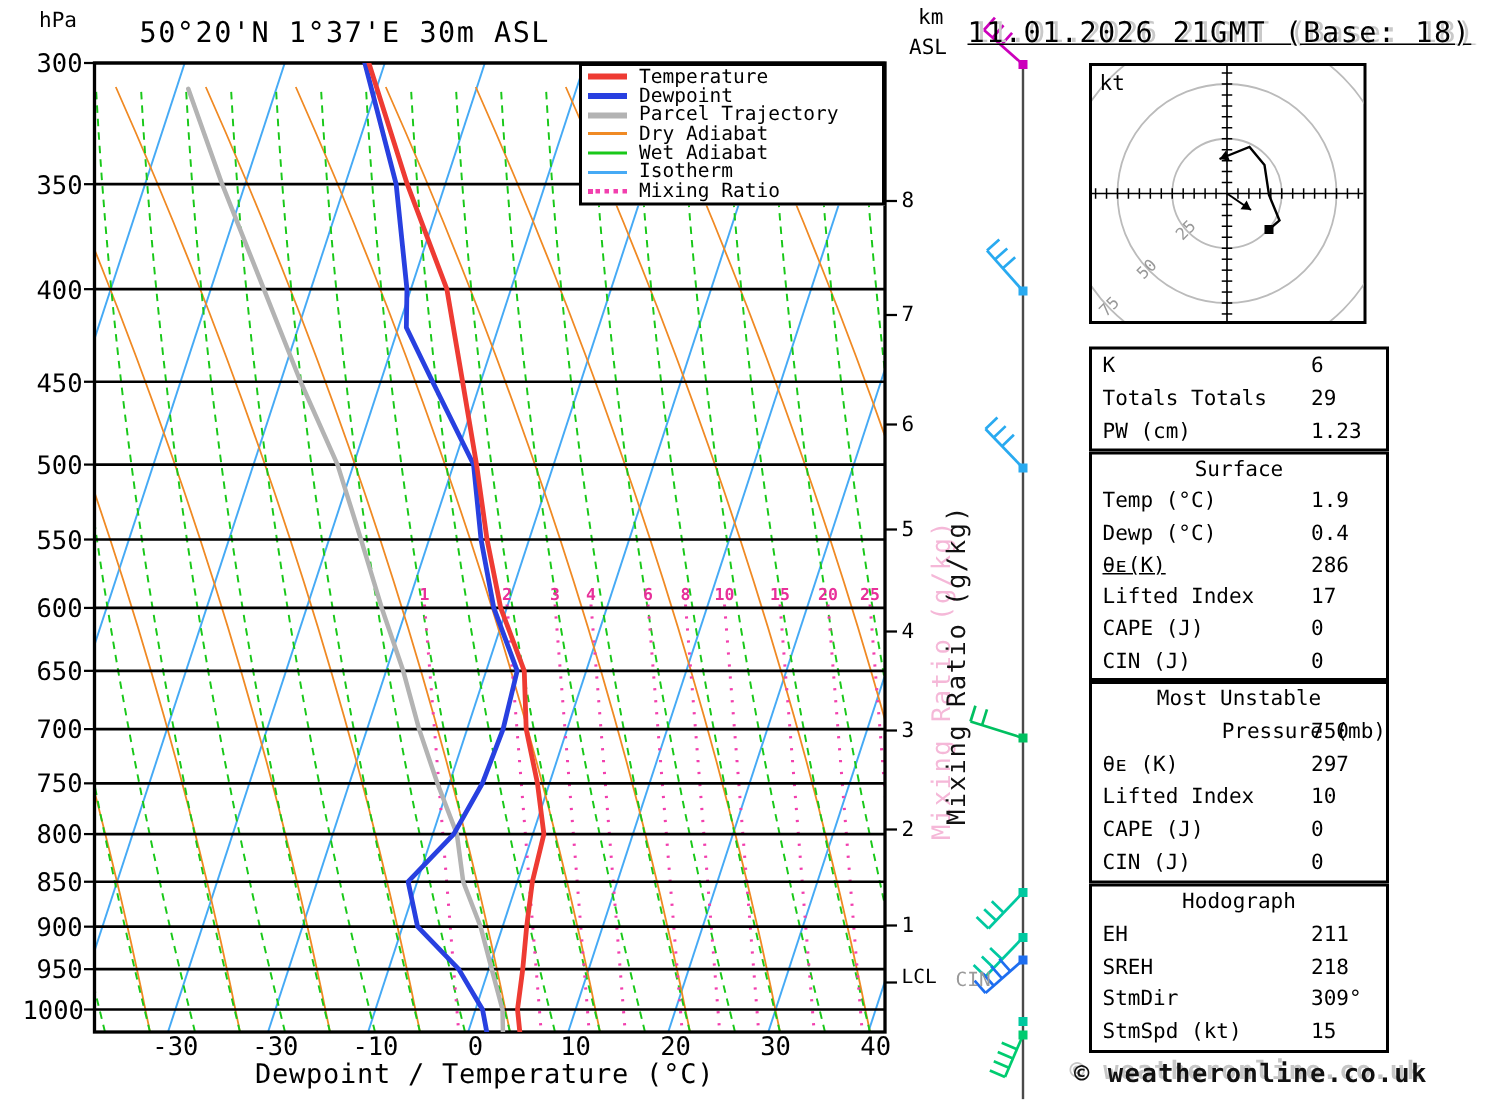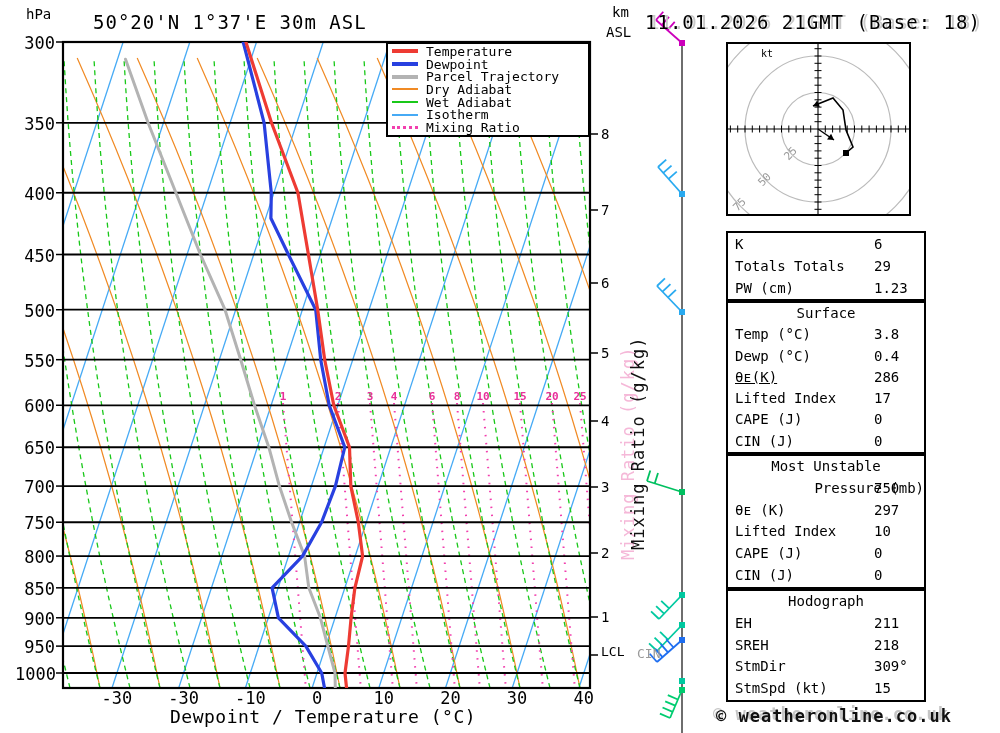--- a/index.html
+++ b/index.html
@@ -21,21 +21,21 @@
   .lrow{display:flex;align-items:center;height:12px;}
   .lsample{width:26px;margin-left:4px;margin-right:8px;flex:none;}
   .ltext{font-size:13px;}
   .tbox{position:absolute;left:726px;width:200px;background:#fff;border:2px solid #000;box-sizing:border-box;}
   .thead{font-size:14px;text-align:center;}
   .trow{position:relative;font-size:14px;padding-left:7px;}
   .tval{position:absolute;left:146px;top:0;}
   .wm{font-size:17px;font-weight:bold;letter-spacing:1px;color:#111;text-shadow:-3px -2px 0 #c6c6c6;}
   .lcl{font-size:13px;}
   .cin{font-size:13px;color:#9a9a9a;}
-  .kt{font-size:10px;margin-left:28px;}
+  .kt{font-size:14px;}
   .ringlbl{font-size:11px;color:#999;transform:rotate(-45deg);}
 </style>
 </head>
 <body>
 
 <div class="stage">
   <svg id="plot" width="1000" height="733">
       <defs>
         <clipPath id="plotclip">
           <rect x="63" y="42" width="527" height="646"></rect>
@@ -276,21 +276,21 @@
         <path d="M813,106 L817.2290418172979,100.42189948929334 L819.9093754612893,107.12273359927181 Z" fill="#000"></path>
         <line x1="818" y1="129" x2="834" y2="140" stroke="#000" stroke-width="1.4"></line>
         <path d="M834,140 L827.0128895023206,139.57539795900328 L831.1015388975661,133.62827156591888 Z" fill="#000"></path>
       </g>
     </svg>
 
   <div class="lbl unit" style="left:26px;top:6px;">hPa</div>
   <div class="lbl title" style="left:93px;top:11px;">50°20'N 1°37'E 30m ASL</div>
   <div class="lbl unit" style="left:612px;top:4px;text-align:center;">km</div>
   <div class="lbl unit" style="left:606px;top:24px;">ASL</div>
-  <div class="lbl dt" style="left:645px;top:11px;">11.01.2026 21GMT (Base: 18)</div>
+  <div class="lbl dt" style="left:645px;top:11px;text-decoration:underline;">11.01.2026 21GMT (Base: 18)</div>
 
   <div id="pressure-ticks">
       <div class="lbl ptick" style="left:15px;top:33px;">300</div>
       <div class="lbl ptick" style="left:15px;top:113.79009643864647px;">350</div>
       <div class="lbl ptick" style="left:15px;top:183.77366121961933px;">400</div>
       <div class="lbl ptick" style="left:15px;top:245.50354019374439px;">450</div>
       <div class="lbl ptick" style="left:15px;top:300.7227985866362px;">500</div>
       <div class="lbl ptick" style="left:15px;top:350.6746938789885px;">550</div>
       <div class="lbl ptick" style="left:15px;top:396.27720141336374px;">600</div>
       <div class="lbl ptick" style="left:15px;top:438.2274417846806px;">650</div>
@@ -382,21 +382,21 @@
     </div>
 
   <div id="tables">
       <div class="tbox" style="top: 231px; height: 70px;">
         <div class="trow" style="line-height: 22px; height: 22px;"><span>K</span><span class="tval">6</span></div>
         <div class="trow" style="line-height: 22px; height: 22px;"><span>Totals Totals</span><span class="tval">29</span></div>
         <div class="trow" style="line-height: 22px; height: 22px;"><span>PW (cm)</span><span class="tval">1.23</span></div>
       </div>
       <div class="tbox" style="top: 301px; height: 153px;">
         <div class="thead" style="line-height: 21.2857px;">Surface</div>
-        <div class="trow" style="line-height: 21.2857px; height: 21.2857px;"><span>Temp (°C)</span><span class="tval">3.8</span></div>
+        <div class="trow" style="line-height: 21.2857px; height: 21.2857px;"><span>Temp (°C)</span><span class="tval">1.9</span></div>
         <div class="trow" style="line-height: 21.2857px; height: 21.2857px;"><span>Dewp (°C)</span><span class="tval">0.4</span></div>
         <div class="trow" style="line-height: 21.2857px; height: 21.2857px; text-decoration: underline;"><span>θᴇ(K)</span><span class="tval">286</span></div>
         <div class="trow" style="line-height: 21.2857px; height: 21.2857px;"><span>Lifted Index</span><span class="tval">17</span></div>
         <div class="trow" style="line-height: 21.2857px; height: 21.2857px;"><span>CAPE (J)</span><span class="tval">0</span></div>
         <div class="trow" style="line-height: 21.2857px; height: 21.2857px;"><span>CIN (J)</span><span class="tval">0</span></div>
       </div>
       <div class="tbox" style="top: 454px; height: 135px;">
         <div class="thead" style="line-height: 21.8333px;">Most Unstable</div>
         <div class="trow" style="line-height: 21.8333px; height: 21.8333px; text-align: right;"><span>Pressure (mb)</span><span class="tval">750</span></div>
         <div class="trow" style="line-height: 21.8333px; height: 21.8333px;"><span>θᴇ (K)</span><span class="tval">297</span></div>

